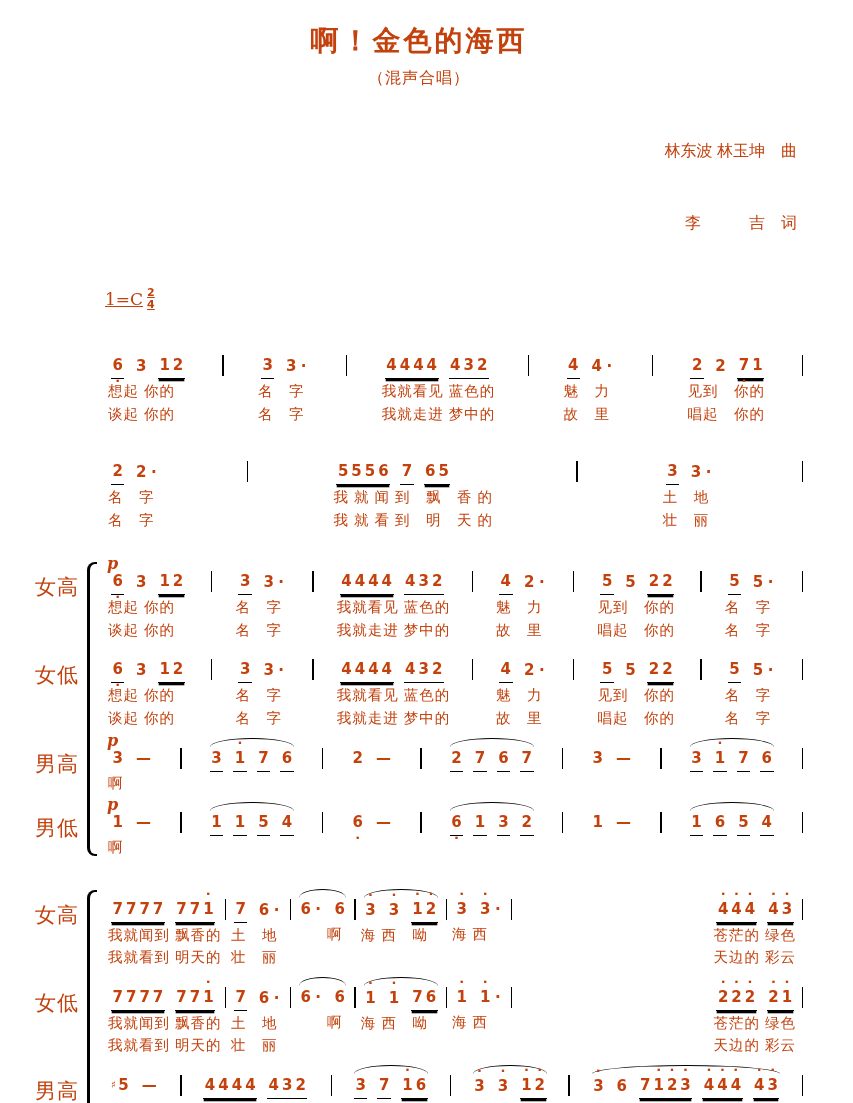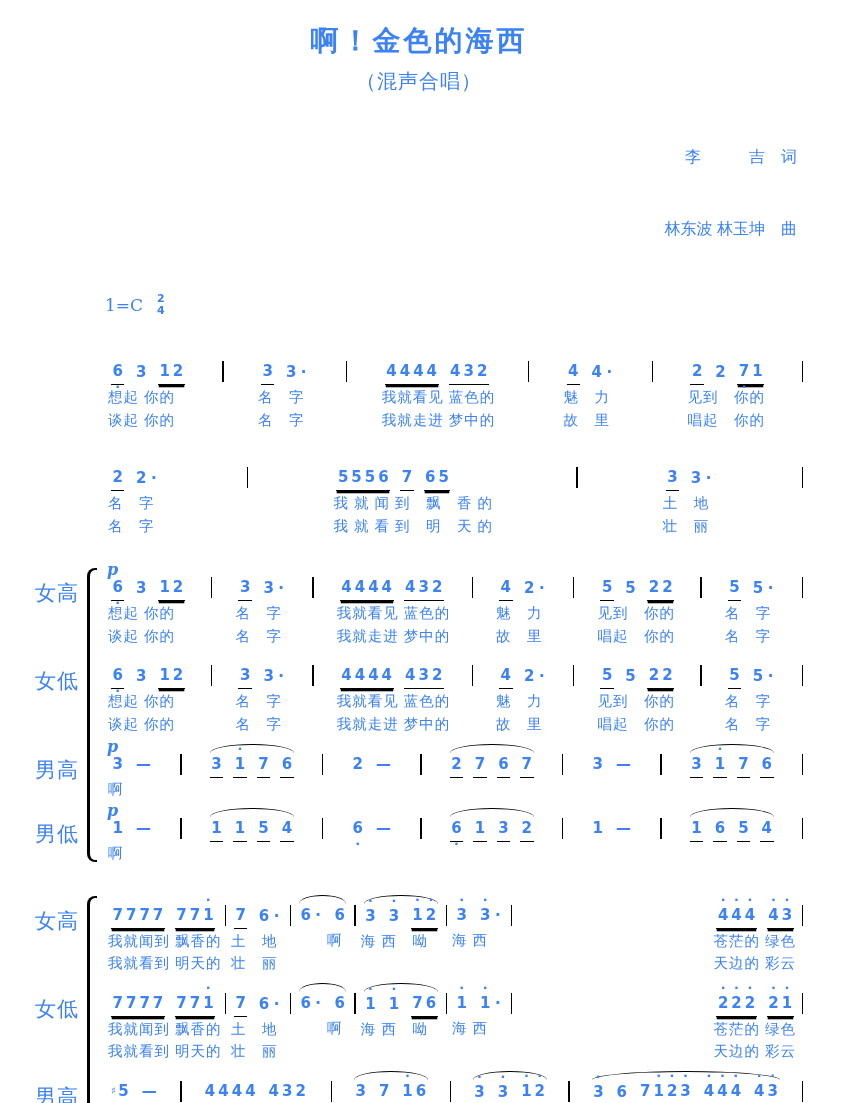--- a/index.html
+++ b/index.html
@@ -1,36 +1,36 @@
 <!DOCTYPE html>
 <html><head>
 <meta charset="utf-8">
 <style>
   html,body{margin:0;padding:0;background:#888;}
   .page{
     width:853px;height:1103px;background:#fff;margin:0 auto;
     box-sizing:border-box;position:relative;overflow:hidden;
-    font-family:"Liberation Sans",sans-serif;color:#3b82f6;
+    font-family:"Liberation Sans",sans-serif;color:#c2410c;
     padding:14px 50px 5px 35px;
   }
   
   .title{
     text-align:center;font-family:"Liberation Serif",serif;
     font-size:28px;font-weight:700;letter-spacing:3px;margin-top:8px;
   }
   .subtitle{
-    text-align:center;font-size:20px;letter-spacing:1px;margin-top:8px;
+    text-align:center;font-size:16px;letter-spacing:1px;margin-top:8px;
   }
   .credits{
     text-align:right;font-size:16px;line-height:1.5;margin-top:2px;
     padding-right:6px;white-space:pre;
   }
   .keyline{
     font-family:"DejaVu Serif",serif;font-size:17px;margin:4px 0 0 70px;
-    display:flex;align-items:center;gap:14px;
+    display:flex;align-items:center;gap:4px;text-decoration:underline;
   }
   .frac{display:inline-flex;flex-direction:column;align-items:center;
     font-size:11px;font-weight:700;line-height:1.05;font-family:"DejaVu Sans",sans-serif;}
   
   .systems{margin-top:34px;}
   .system{position:relative;margin-bottom:26px;}
   .system.braced{padding-top:4px;}
   .system.braced::before{
     content:"";position:absolute;left:52px;top:6px;bottom:2px;width:7px;
     border-left:3px solid #000;border-top:2px solid #000;border-bottom:2px solid #000;
@@ -72,22 +72,22 @@
     white-space:pre;letter-spacing:1px;
   }
 </style>
 </head>
 <body>
 
 <div class="page">
   <div class="title">啊！金色的海西</div>
   <div class="subtitle">（混声合唱）</div>
   <div class="credits">
+    <div>林东波 林玉坤　曲</div>
     <div>李　　　吉　词</div>
-    <div>林东波 林玉坤　曲</div>
   </div>
   <div class="keyline">
     <span>1=C</span>
     <span class="frac">
       <span>2</span>
       <span>4</span>
     </span>
   </div>
 
   <div class="systems">

